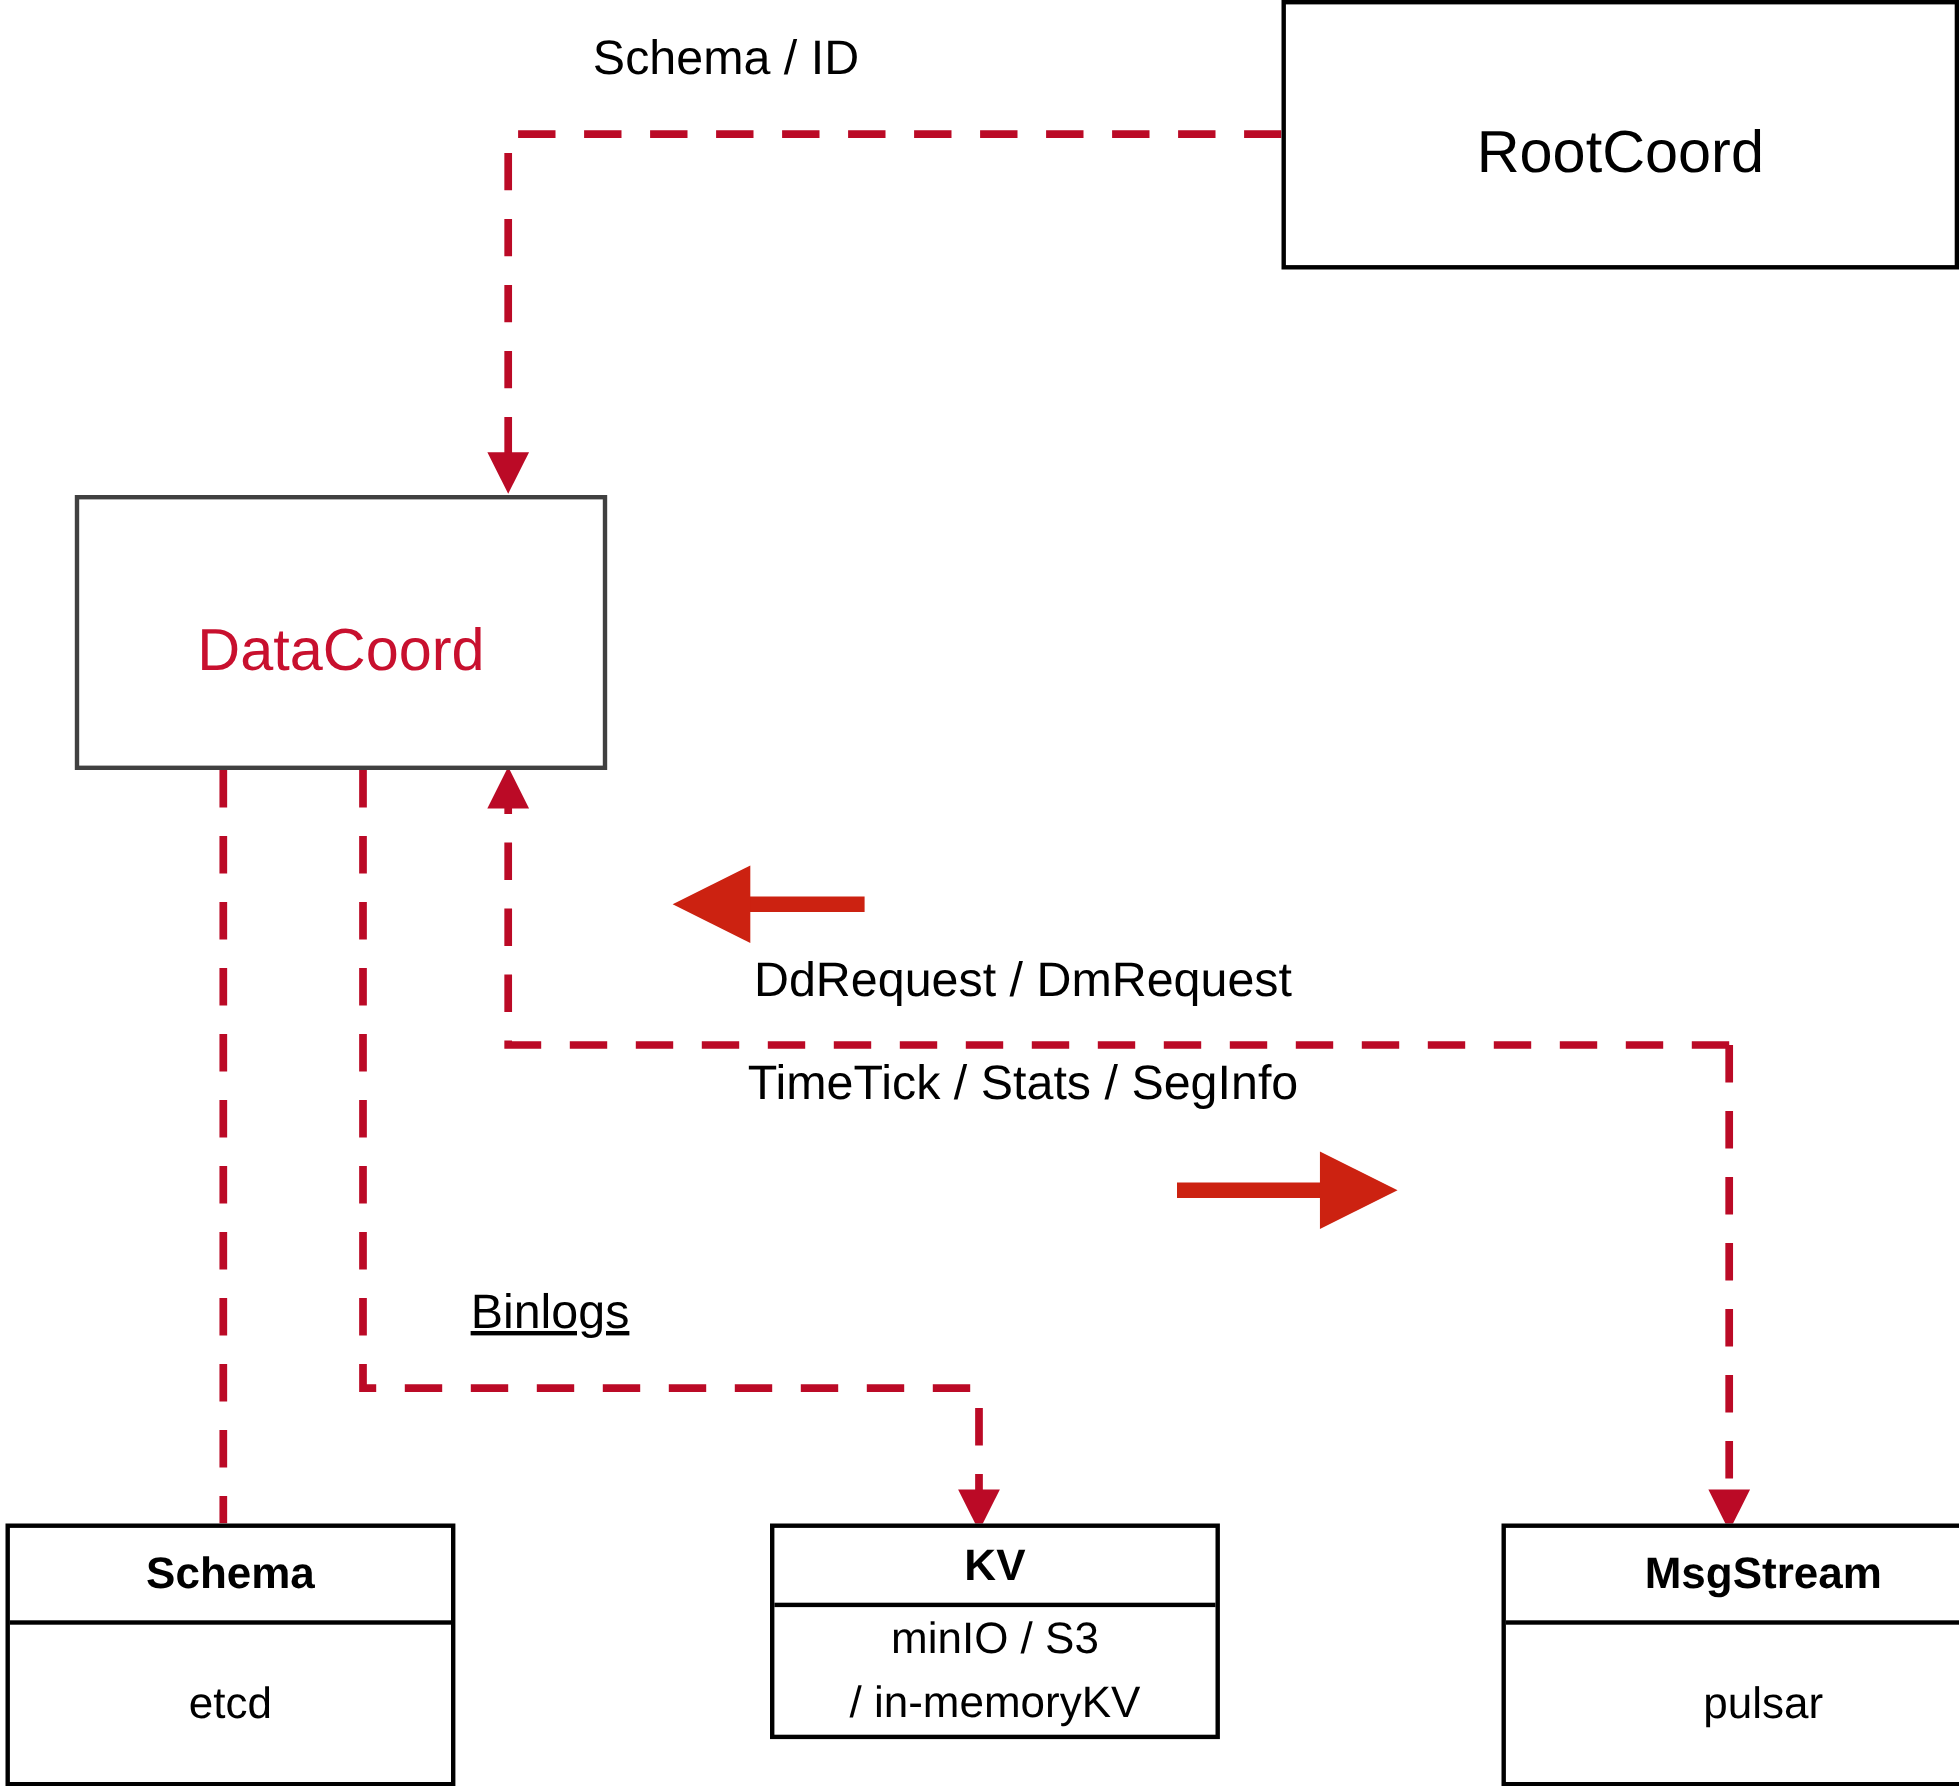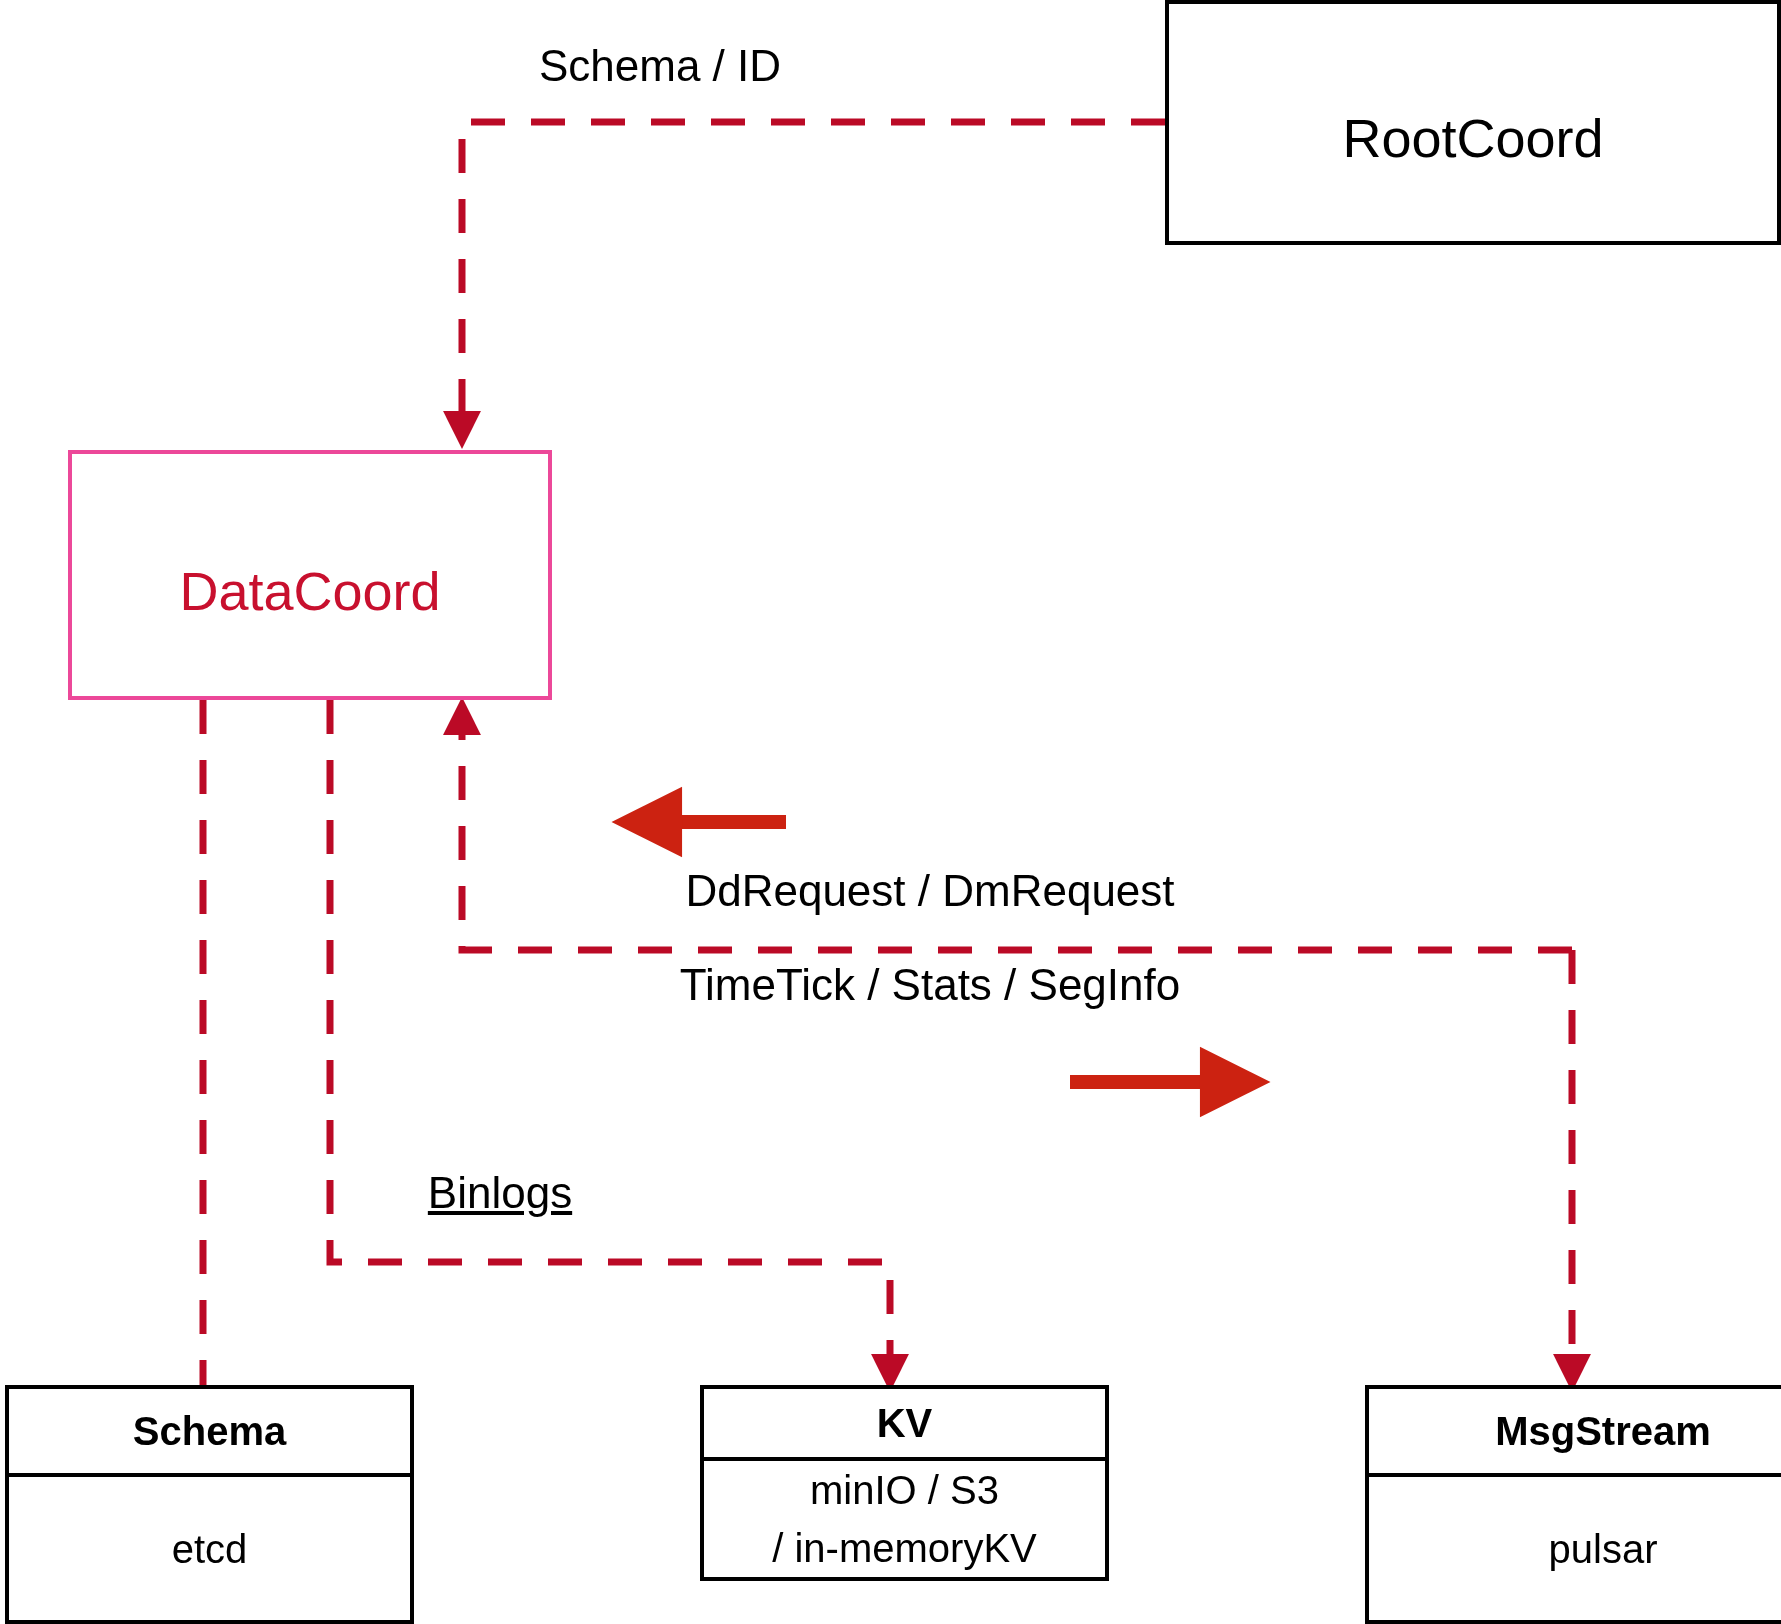--- a/index.html
+++ b/index.html
@@ -33,21 +33,21 @@
     box-sizing: border-box;
     background: #ffffff;
   }
   .node-plain {
     border: 4px solid #000000;
     display: flex;
     align-items: center;
     justify-content: center;
   }
   .node-accent {
-    border: 4px solid #ec4899;
+    border: 4px solid #404040;
     display: flex;
     align-items: center;
     justify-content: center;
   }
   .node-title {
     font-size: 54px;
     color: #000000;
     letter-spacing: 0px;
     margin-top: 31px;
   }
@@ -145,21 +145,21 @@
     </div>
   </div>
 
   <div class="node node-store" style="left:1365px; top:1385px; width:476px; height:239px;">
     <div class="store-head" style="height:84px;">MsgStream</div>
     <div class="store-body">
       <span>pulsar</span>
     </div>
   </div>
 
-  <div class="edge-label" style="left:420px; top:41px; width:480px;">Schema / ID</div>
+  <div class="edge-label" style="left:420px; top:28px; width:480px;">Schema / ID</div>
 
   <div class="edge-label" style="left:580px; top:866px; width:700px;">DdRequest / DmRequest</div>
 
   <div class="edge-label" style="left:560px; top:960px; width:740px;">TimeTick / Stats / SegInfo</div>
 
   <div class="edge-label" style="left:300px; top:1168px; width:400px;text-decoration:underline;">Binlogs</div>
 
 </div>
 
 </body></html>

